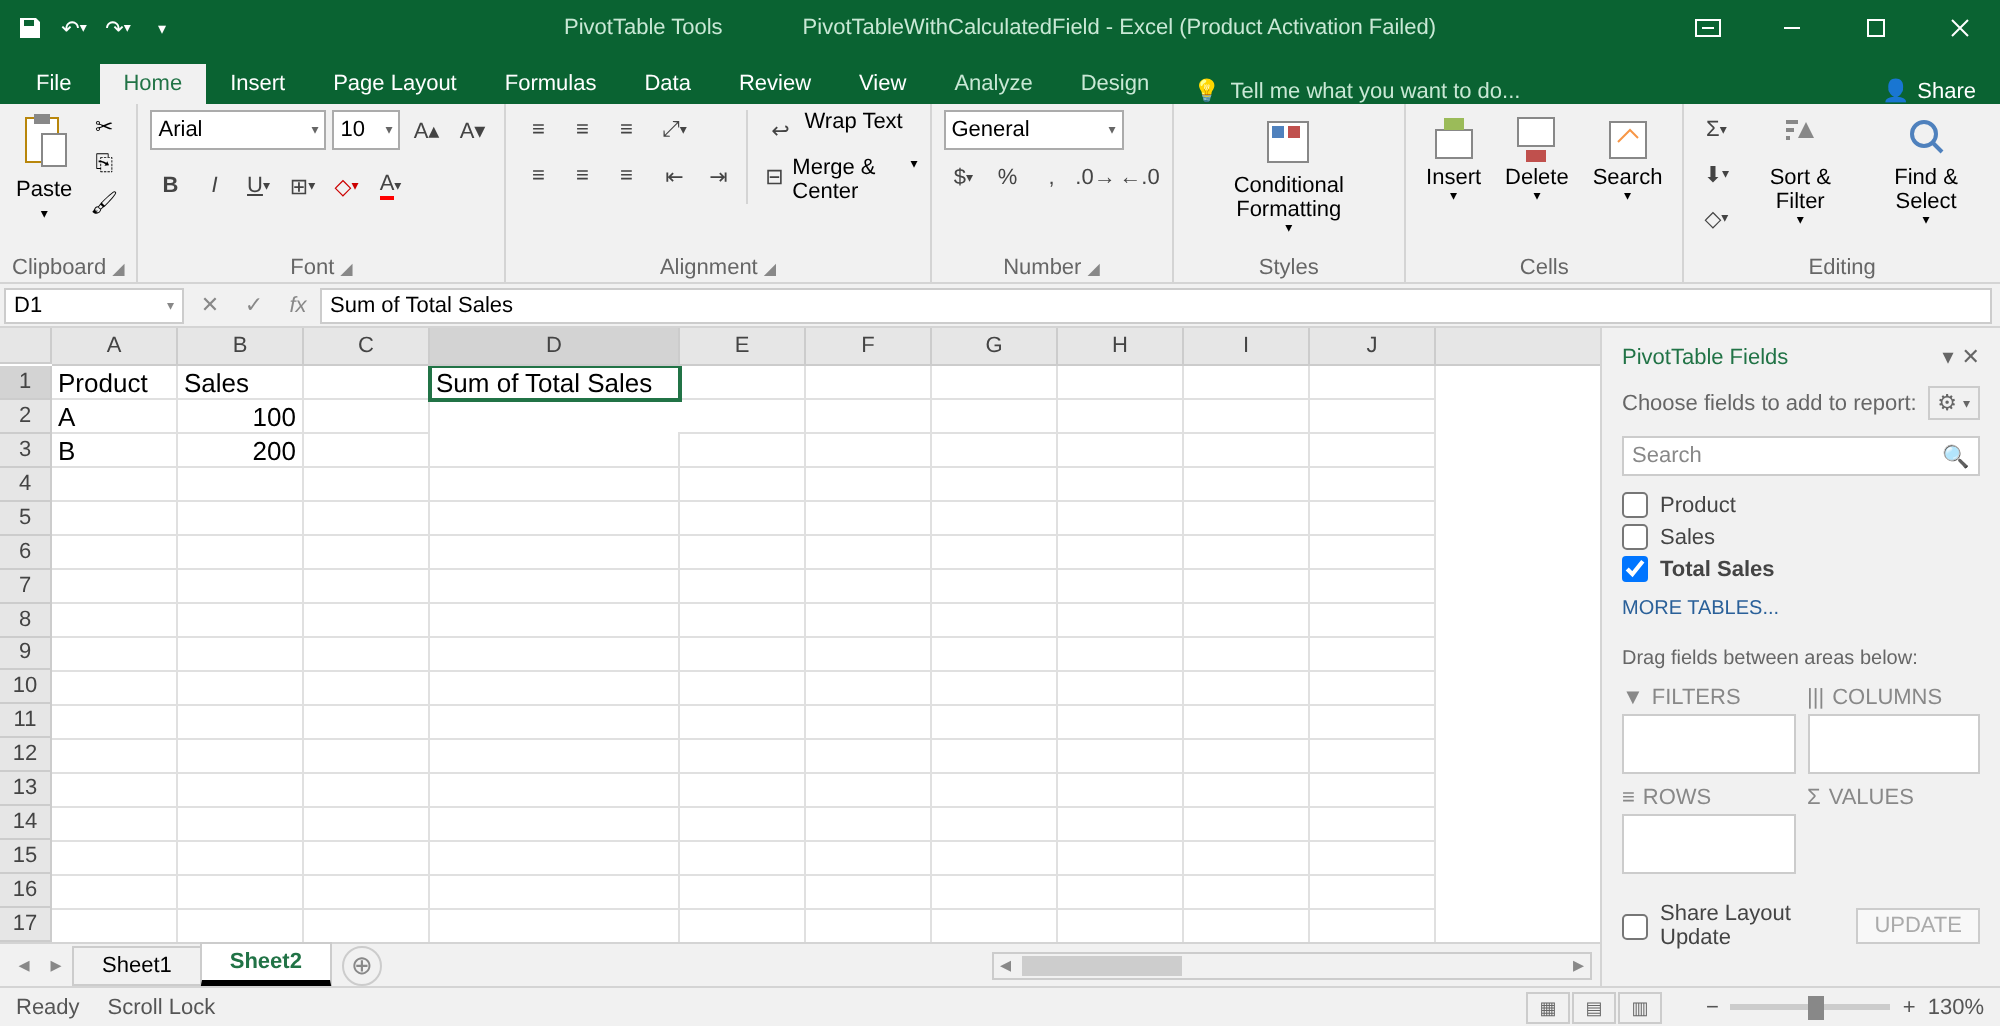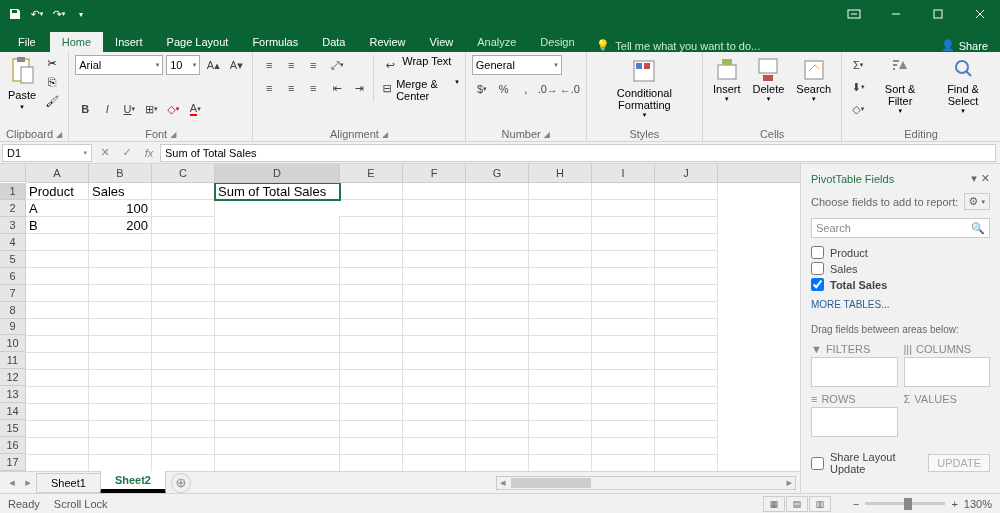--- a/index.html
+++ b/index.html
@@ -19,21 +19,21 @@
 .tab-tell{color:#c9e8d5;margin-left:10px;display:flex;align-items:center;gap:5px}
 .tab-share{margin-left:auto;margin-right:8px;color:#fff;display:flex;align-items:center;gap:4px}
 .ribbon{background:#f1f1f1;height:90px;border-bottom:1px solid #d4d4d4;display:flex}
 .group{border-right:1px solid #d4d4d4;padding:3px 6px 0;display:flex;flex-direction:column;height:90px}
 .group-body{flex:1;display:flex;align-items:flex-start;gap:4px}
 .group-label{text-align:center;color:#666;font-size:10px;padding:2px 0;display:flex;justify-content:center;align-items:center;gap:3px}
 .group-label .launcher{font-size:8px;color:#888;cursor:pointer}
 .paste-btn{display:flex;flex-direction:column;align-items:center;gap:2px;cursor:pointer;padding:2px}
 .clipboard-icons{display:flex;flex-direction:column;gap:3px;margin-left:2px}
 .ci{width:16px;height:16px;cursor:pointer;display:flex;align-items:center;justify-content:center}
-.font-row{display:flex;align-items:flex-start;gap:3px;margin-bottom:20px}
+.font-row{display:flex;align-items:flex-start;gap:3px;margin-bottom:4px}
 .combo{background:#fff;border:1px solid #ababab;height:20px;display:flex;align-items:center;padding:0 3px;cursor:pointer}
 .combo .dd{margin-left:auto;font-size:7px;color:#666}
 .btn-row{display:flex;gap:2px}
 .rb{width:20px;height:20px;display:flex;align-items:center;justify-content:center;cursor:pointer;color:#444}
 .align-col{display:flex;flex-direction:column;gap:3px}
 .large-btn{display:flex;flex-direction:column;align-items:center;padding:2px 4px;cursor:pointer;text-align:center;line-height:1.1}
 .large-btn svg{margin-bottom:2px}
 .formula-bar{height:22px;background:#f1f1f1;border-bottom:1px solid #d4d4d4;display:flex;align-items:center}
 .name-box{width:90px;background:#fff;border:1px solid #ccc;height:18px;margin:0 2px;padding:0 4px;display:flex;align-items:center}
 .fb-btn{width:22px;height:20px;display:flex;align-items:center;justify-content:center;color:#888;cursor:pointer}
@@ -49,21 +49,21 @@
 .row-headers{display:flex;flex-direction:column}
 .rh{width:26px;height:17px;border-right:1px solid #ccc;border-bottom:1px solid #ccc;display:flex;align-items:center;justify-content:center;color:#444;background:#e6e6e6;cursor:pointer;font-size:11px}
 .rh.sel{background:#d3d3d3}
 .cells{position:relative}
 .cell{position:absolute;border-right:1px solid #e0e0e0;border-bottom:1px solid #e0e0e0;padding:0 3px;display:flex;align-items:center;font-family:Arial;font-size:13px;height:17px;background:#fff}
 .cell.num{justify-content:flex-end}
 .cell.selected{outline:2px solid #217346;outline-offset:-1px;z-index:5}
 .sheet-tabs{height:22px;background:#f1f1f1;border-top:1px solid #d4d4d4;display:flex;align-items:center;padding:0 4px;gap:0}
 .st-nav{width:16px;height:16px;display:flex;align-items:center;justify-content:center;color:#888;cursor:pointer}
 .st{padding:3px 14px;border:1px solid #ccc;background:#f1f1f1;cursor:pointer;font-size:11px;margin-right:-1px}
-.st.active{background:#fff;border-bottom:7px solid #000000;color:#217346;font-weight:600}
+.st.active{background:#fff;border-bottom:5px solid #000000;color:#217346;font-weight:600}
 .st-add{width:20px;height:20px;display:flex;align-items:center;justify-content:center;cursor:pointer;color:#888;border:1px solid #ccc;border-radius:10px;margin-left:6px;font-size:13px}
 .hscroll{margin-left:auto;width:300px;height:14px;background:#f1f1f1;border:1px solid #ccc;display:flex;align-items:center}
 .hscroll .thumb{width:80px;height:10px;background:#cdcdcd;margin-left:2px}
 .side-panel{width:200px;background:#f1f1f1;border-left:1px solid #d4d4d4;padding:8px 10px;display:flex;flex-direction:column;gap:8px;font-size:11px;color:#444}
 .sp-title{color:#217346;font-size:16px;font-weight:400;display:flex;align-items:center}
 .sp-title .sp-btns{margin-left:auto;display:flex;gap:4px;color:#666;font-size:11px}
 .sp-sub{color:#666;display:flex;align-items:center}
 .sp-gear{margin-left:auto;border:1px solid #ccc;padding:1px 4px;cursor:pointer;display:flex;align-items:center;gap:3px}
 .sp-search{border:1px solid #ccc;background:#fff;height:20px;display:flex;align-items:center;padding:0 4px;color:#888}
 .sp-search .mag{margin-left:auto}
@@ -93,20 +93,24 @@
 <div class="titlebar">
   <div class="qat">
     <span class="qat-icon">
         <svg width="12" height="12" viewBox="0 0 12 12">
           <path fill="#fff" d="M1 1h8l2 2v8H1z M3 2v3h5V2z M3 7h6v3H3z"></path>
         </svg>
       </span>
     <span class="qat-icon">↶<span style="font-size:7px">▾</span></span>
     <span class="qat-icon">↷<span style="font-size:7px">▾</span></span>
     <span class="qat-icon" style="font-size:8px">▾</span>
+  </div>
+  <div class="title-center">
+    <span>PivotTable Tools</span>
+    <span class="app-title">PivotTableWithCalculatedField - Excel (Product Activation Failed)</span>
   </div>
   <div class="window-controls">
     <span class="win-btn">
         <svg width="14" height="10">
           <rect x="1" y="1" width="12" height="8" fill="none" stroke="#fff"></rect>
           <path d="M4 5h6" stroke="#fff"></path>
         </svg>
       </span>
     <span class="win-btn">
         <svg width="10" height="10">

